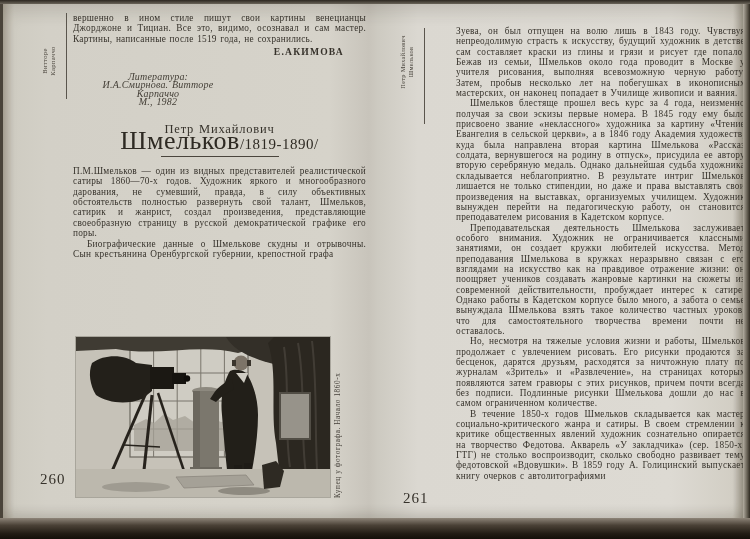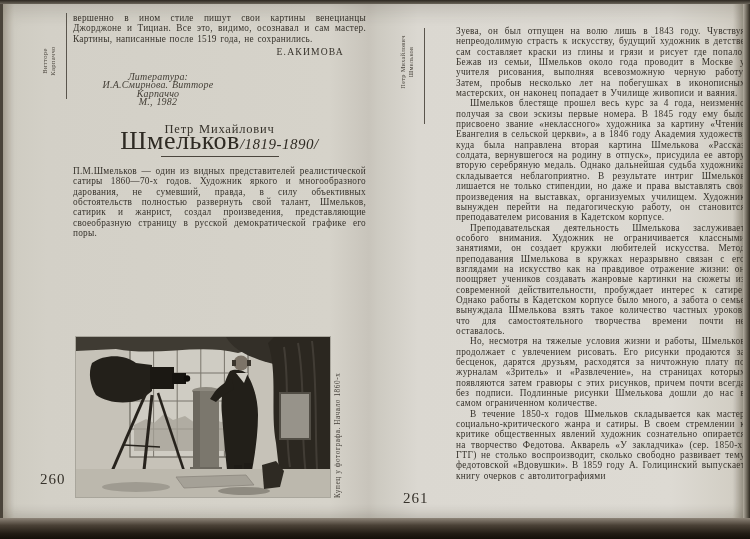--- a/index.html
+++ b/index.html
@@ -36,27 +36,27 @@
     font-size:6.5px;line-height:8px;text-align:center;color:#4b463e;
     letter-spacing:.4px;
   }
   .lp-rule{position:absolute;left:66px;top:13px;width:1px;height:86px;background:#5a554d;}
   .lp-col{
     position:absolute;left:73px;top:13px;width:293px;
     font-size:9.3px;line-height:10.4px;letter-spacing:.25px;word-spacing:1px;
     text-align:justify;color:#36322b;
   }
   .indent{text-indent:14px;}
-  .sig{text-align:right;padding-right:22px;font-size:9.6px;letter-spacing:1.2px;margin-top:3px;font-weight:normal;}
+  .sig{text-align:right;padding-right:22px;font-size:9.6px;letter-spacing:1.2px;margin-top:3px;font-weight:bold;}
   .lit{width:150px;margin:15px 0 0 10px;text-align:center;font-size:10px;line-height:8.6px;
        font-style:italic;letter-spacing:.2px;color:#454038;}
   .art-name{margin-top:17px;text-align:center;font-size:12.5px;letter-spacing:.8px;text-indent:0;}
   .art-title{margin-top:2px;text-align:center;text-indent:0;}
   .art-title .surname{font-size:26px;letter-spacing:.5px;color:#2e2a23;}
-  .art-title .years{font-size:15px;letter-spacing:.5px;color:#2e2a23;font-style:italic;}
+  .art-title .years{font-size:15px;letter-spacing:.5px;color:#2e2a23;}
   .art-rule{width:118px;height:1px;background:#4a453d;margin:4px auto 2px auto;}
   .art-sub{text-align:center;font-size:7.8px;letter-spacing:.6px;color:#454038;text-indent:0;}
   .art-body1{margin-top:9px;}
 
   .illustration{
     position:absolute;left:76px;top:337px;width:254px;height:160px;
     box-shadow:0 0 0 1px rgba(90,85,75,.35);
   }
   .ill-caption{
     position:absolute;left:334px;top:350px;height:148px;width:13px;
@@ -99,20 +99,21 @@
       <div>Литература:</div>
       <div>И.А.Смирнова. Витторе Карпаччо</div>
       <div>М., 1982</div>
     </div>
 
     <p class="art-name">Петр Михайлович</p>
     <p class="art-title"><span class="surname">Шмельков</span><span class="years">/1819-1890/</span></p>
     <div class="art-rule"></div>
 
     <p class="art-body1">П.М.Шмельков — один из видных представителей реалистической сатиры 1860—70-х годов. Художник яркого и многообразного дарования, не сумевший, правда, в силу объективных обстоятельств полностью развернуть свой талант, Шмельков, сатирик и жанрист, создал произведения, представляющие своеобразную страницу в русской демократической графике его поры.</p>
+    <p class="indent">Биографические данные о Шмелькове скудны и отрывочны. Сын крестьянина Оренбургской губернии, крепостной графа</p>
   </div>
 
   <svg class="illustration" viewBox="0 0 254 160">
     <rect width="254" height="160" fill="#c2beb3"></rect>
     <rect x="0" y="0" width="254" height="132" fill="#c6c2b8"></rect>
 
     <rect x="54" y="8" width="118" height="112" fill="#cfccc3" stroke="#6b675e" stroke-width="1.2"></rect>
     <g stroke="#79756c" stroke-width="1">
       <line x1="77.6" y1="8" x2="77.6" y2="120"></line>
         <line x1="101.2" y1="8" x2="101.2" y2="120"></line>

